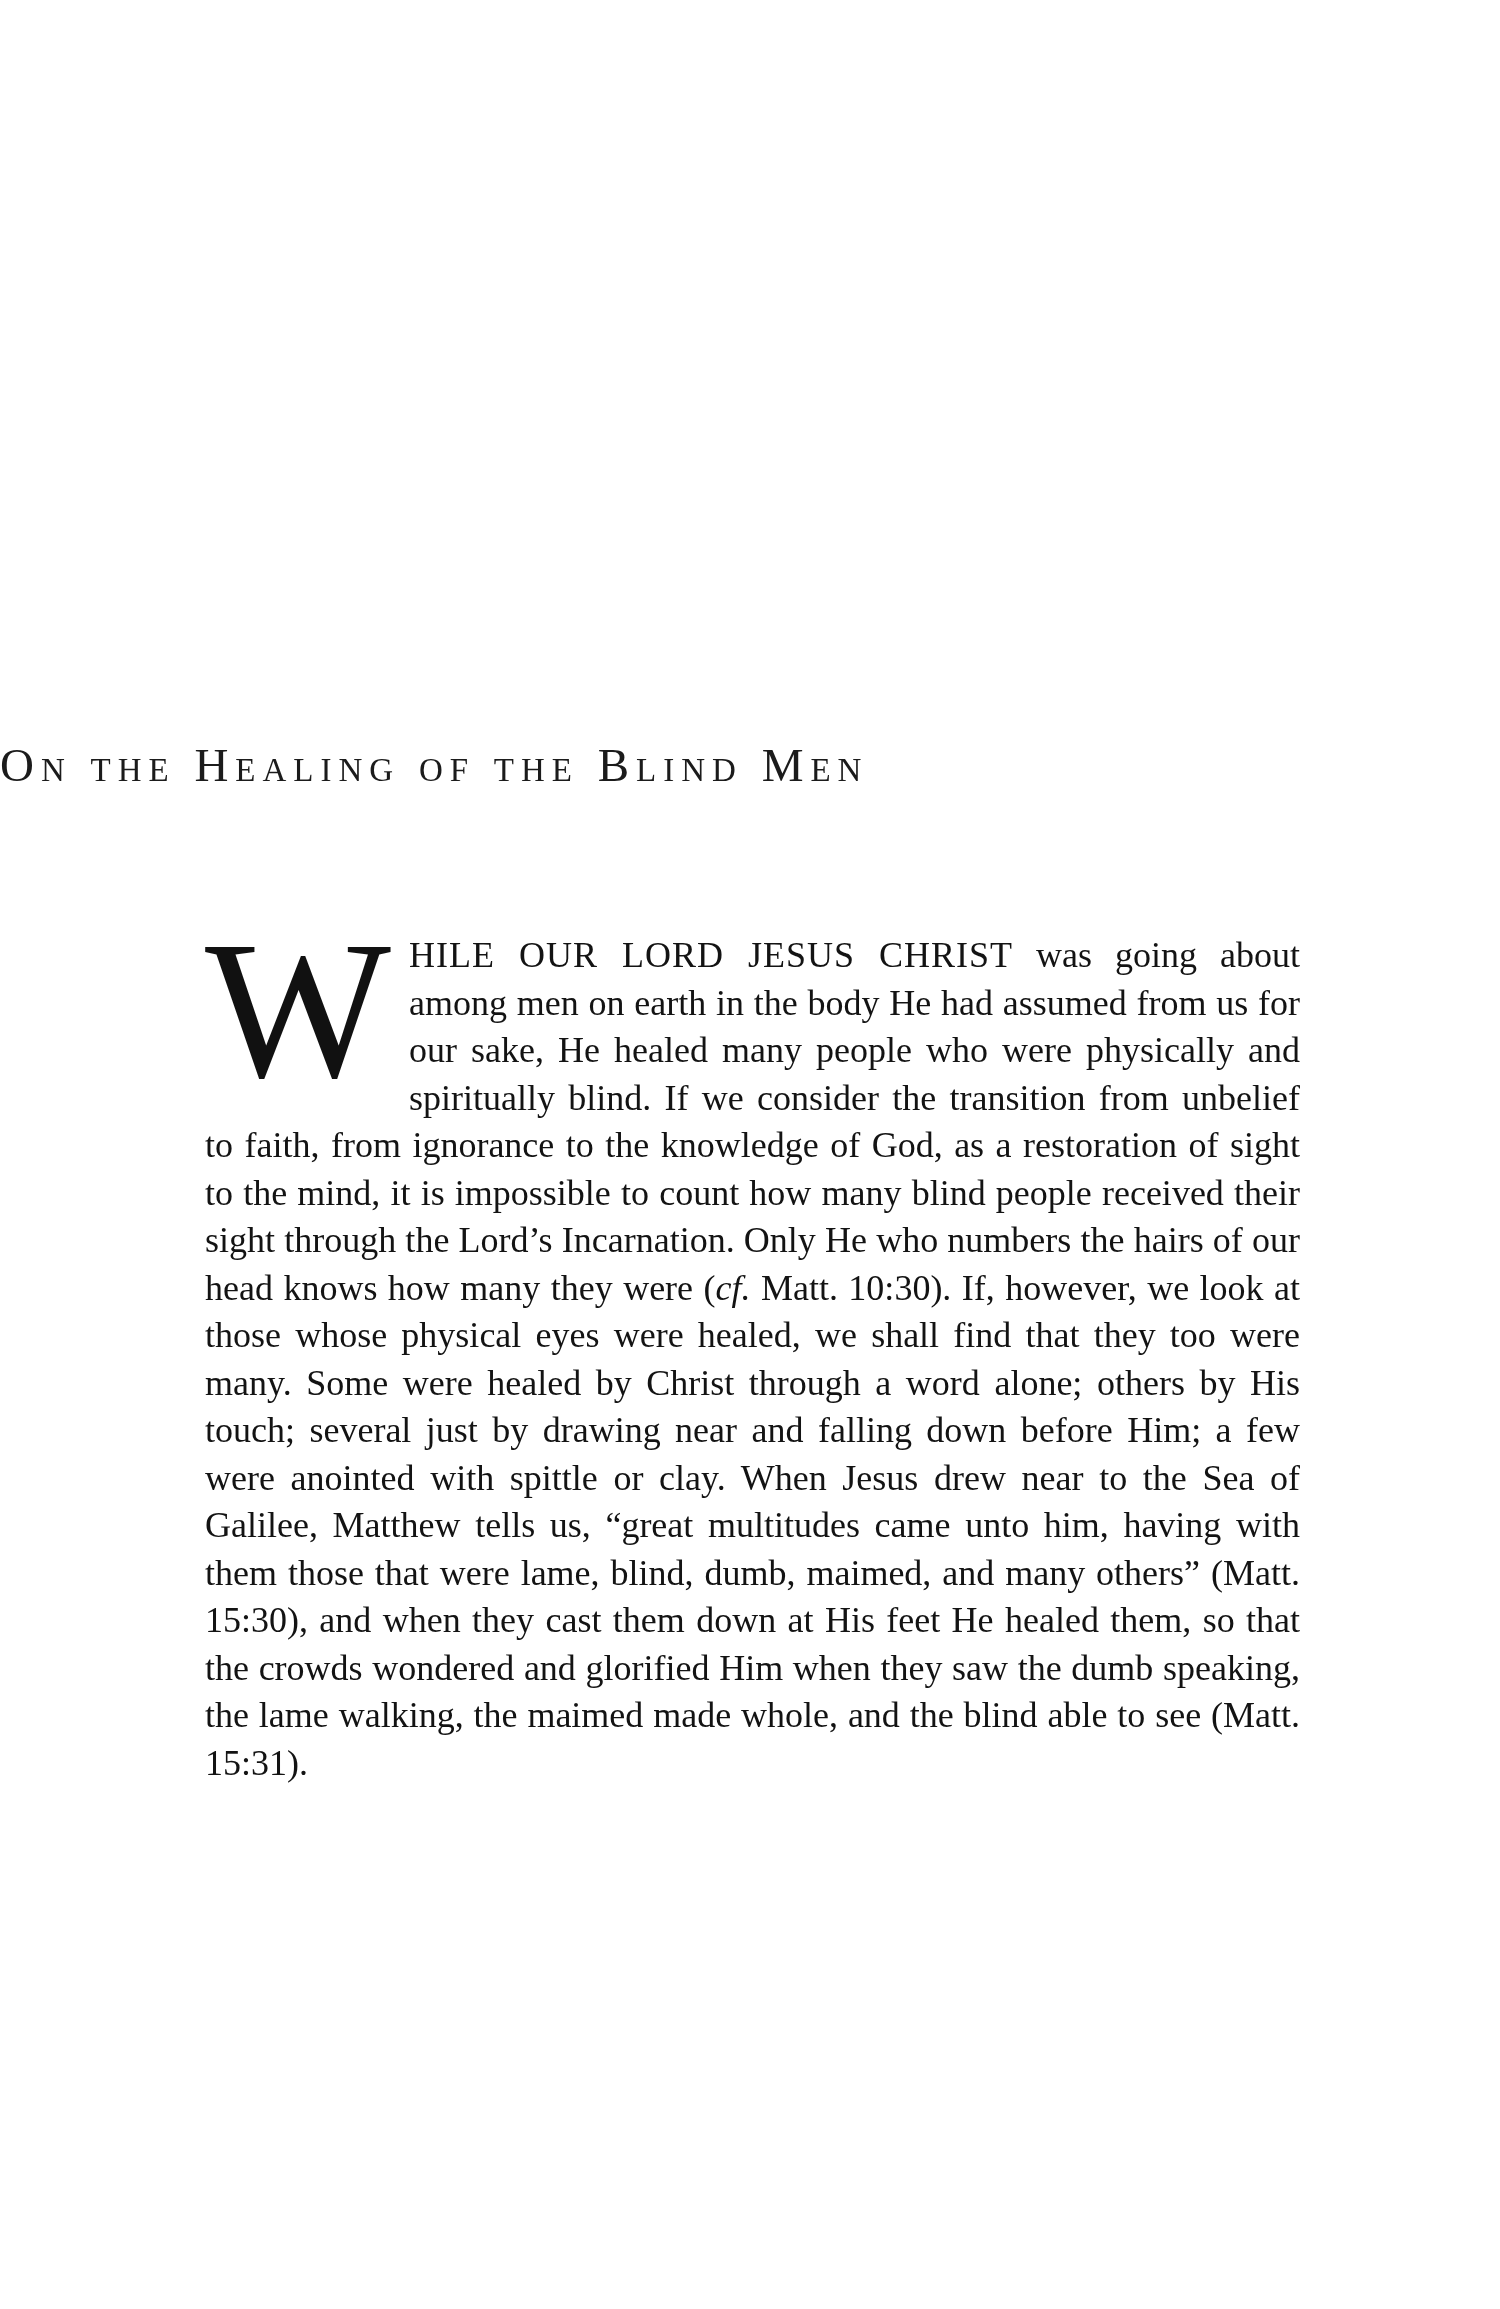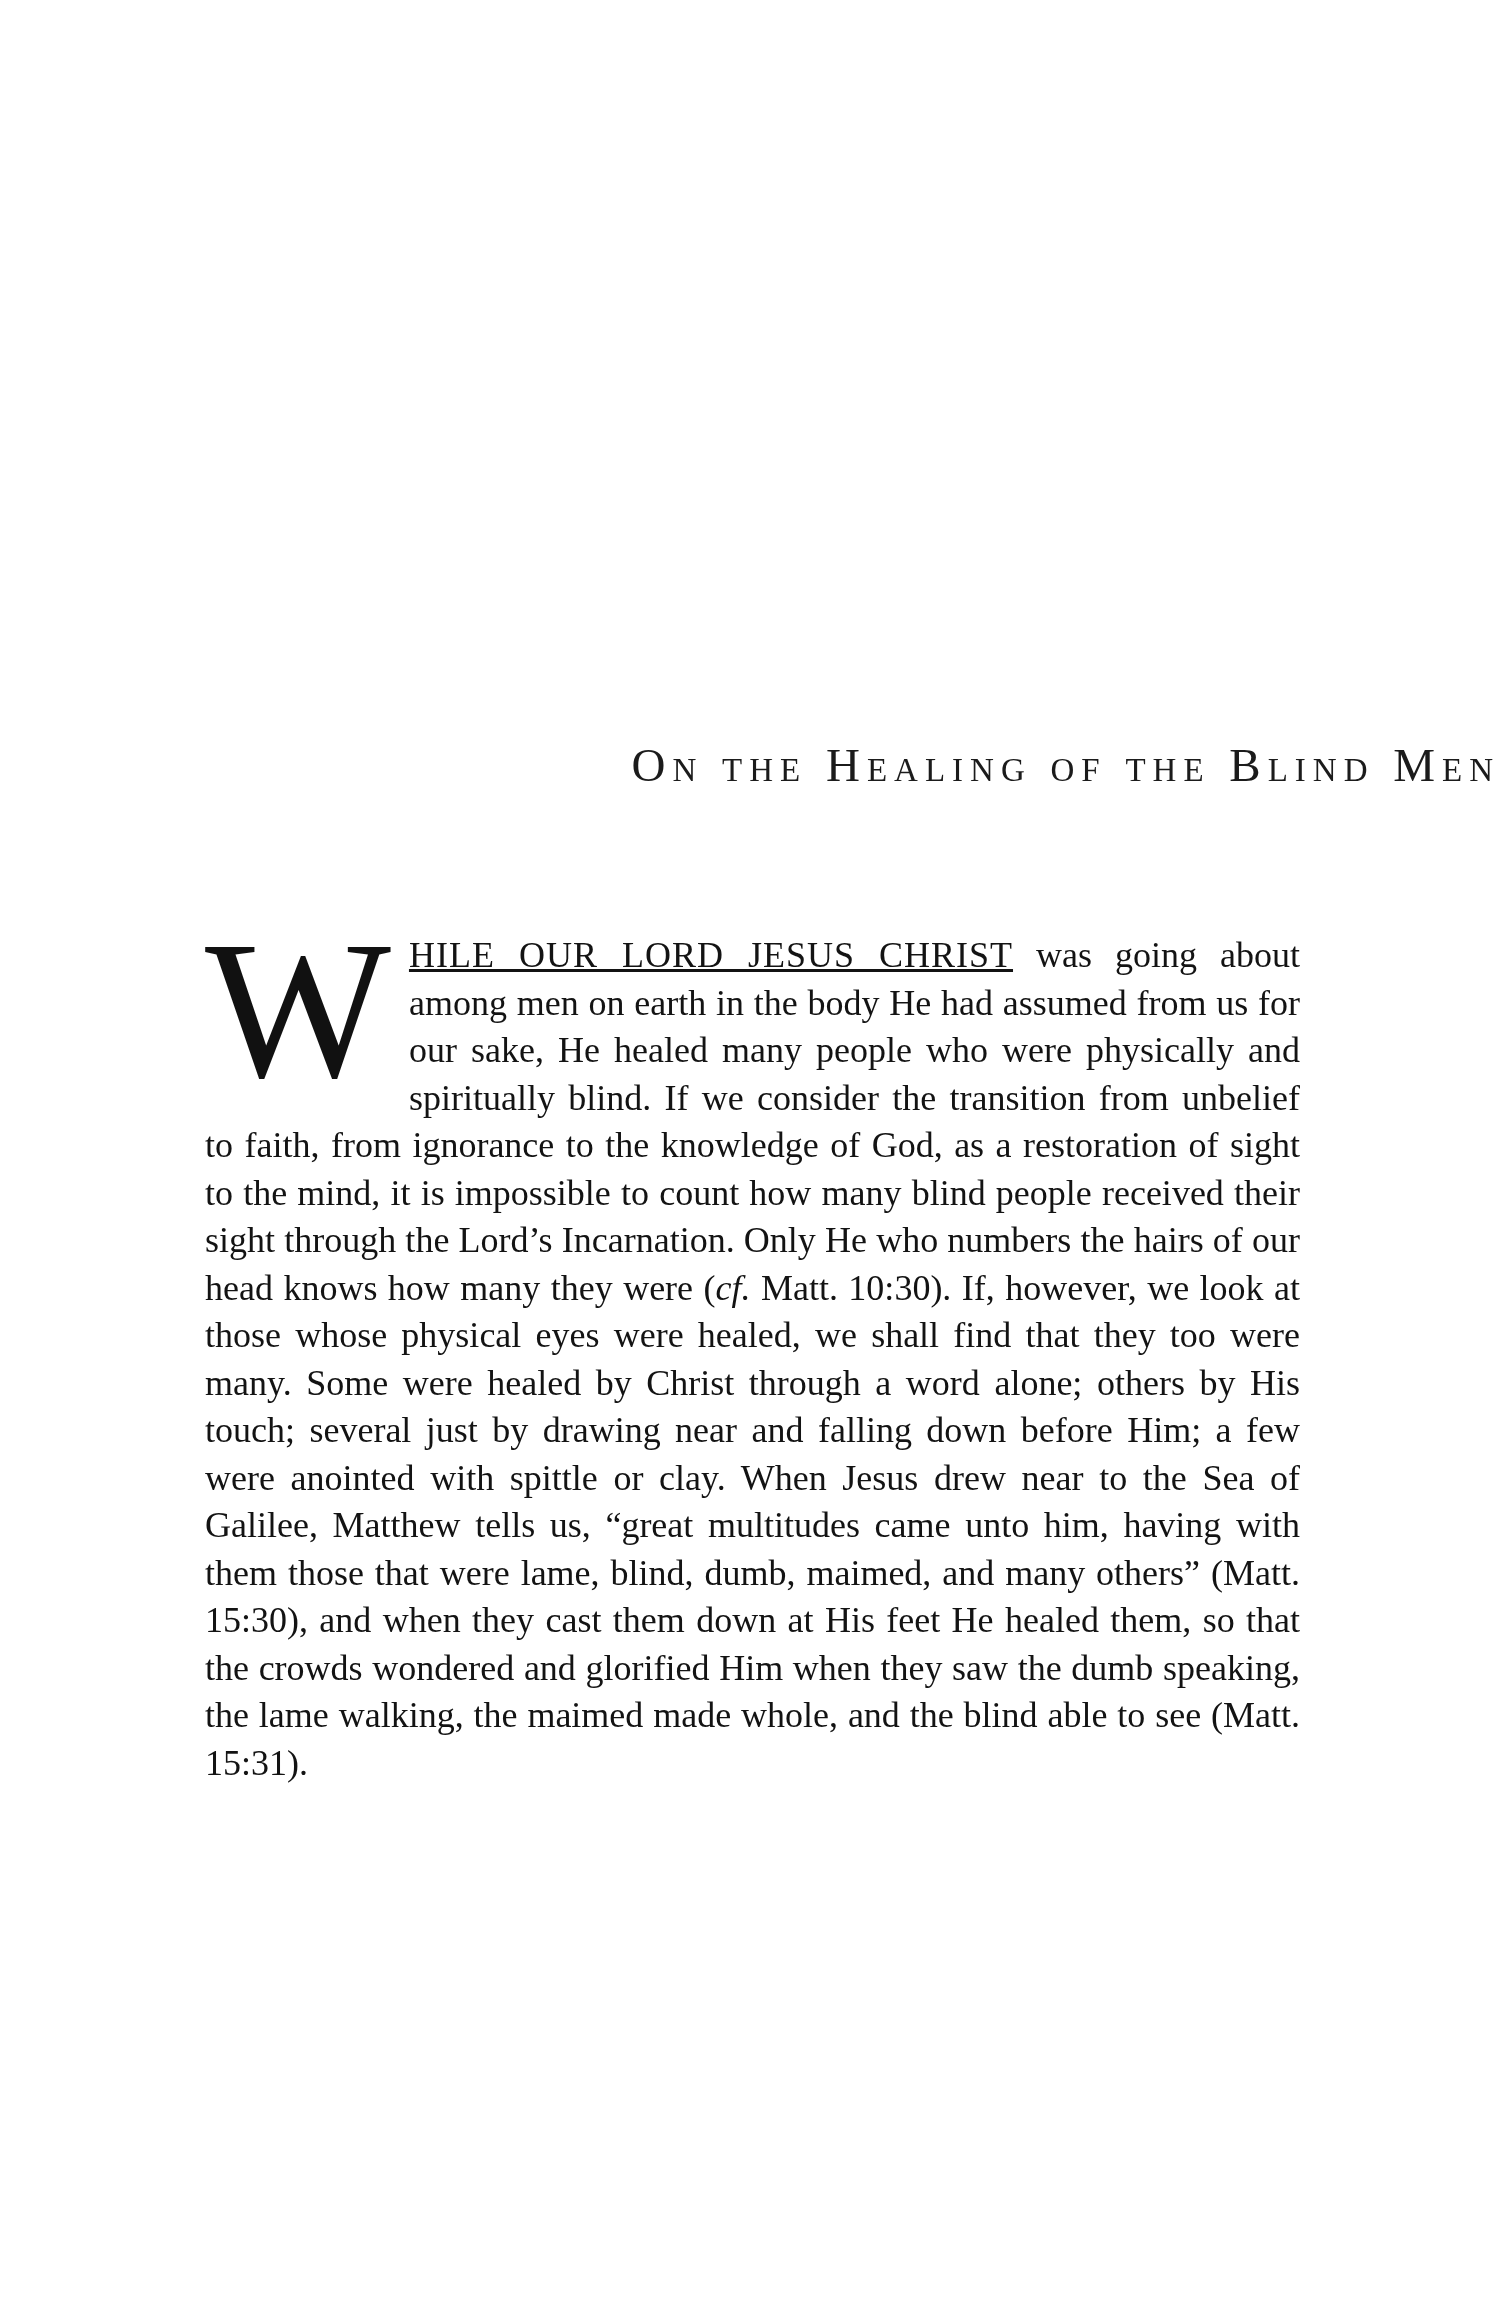--- a/index.html
+++ b/index.html
@@ -15,21 +15,21 @@
     font-family: "Liberation Serif", serif;
     color: #141414;
     overflow: hidden;
   }
   .chapter-title {
     position: absolute;
     top: 738px;
     left: 0;
     width: 100%;
     margin: 0;
-    text-align: right;
+    text-align: left;
     font-weight: normal;
     font-size: 47px;
     font-variant: small-caps;
     letter-spacing: 7px;
     color: #1b1b1b;
     white-space: nowrap;
   }
   .body-text {
     position: absolute;
     left: 205px;
@@ -48,21 +48,20 @@
     float: left;
     font-size: 197px;
     line-height: 145px;
     height: 145px;
     margin: 5px 18px 0 0;
     color: #111111;
   }
   .leadin {
     text-transform: uppercase;
     letter-spacing: 1px;
-    text-decoration: underline;
   }
   .para-indent {
     text-indent: 52px;
   }
   em.cf {
   }
 </style>
 </head>
 <body>
 

